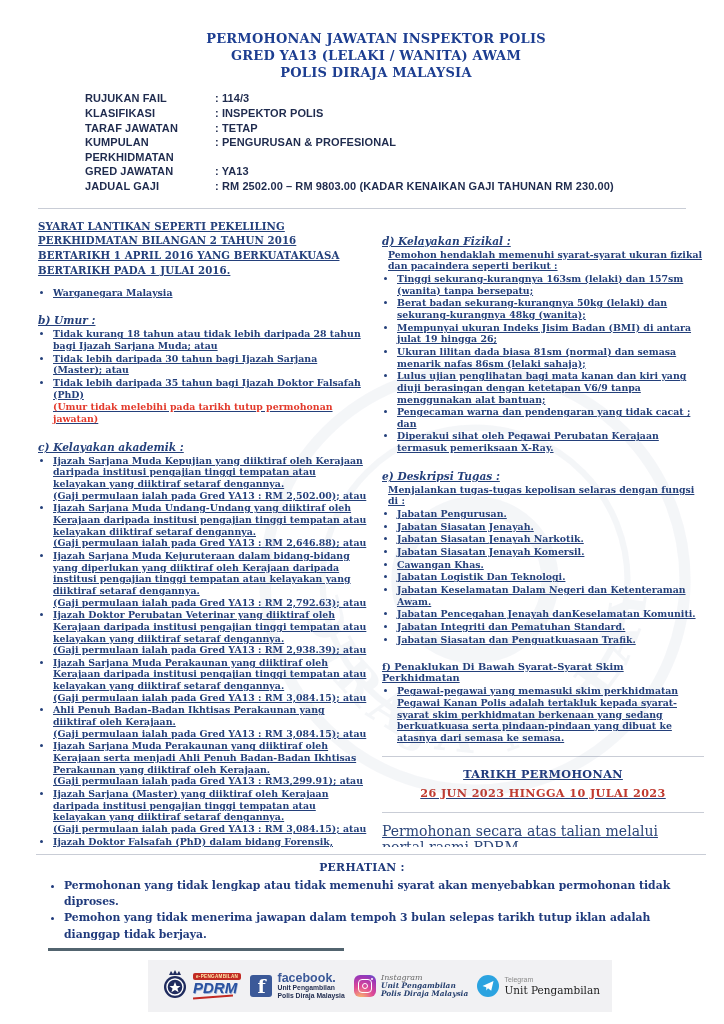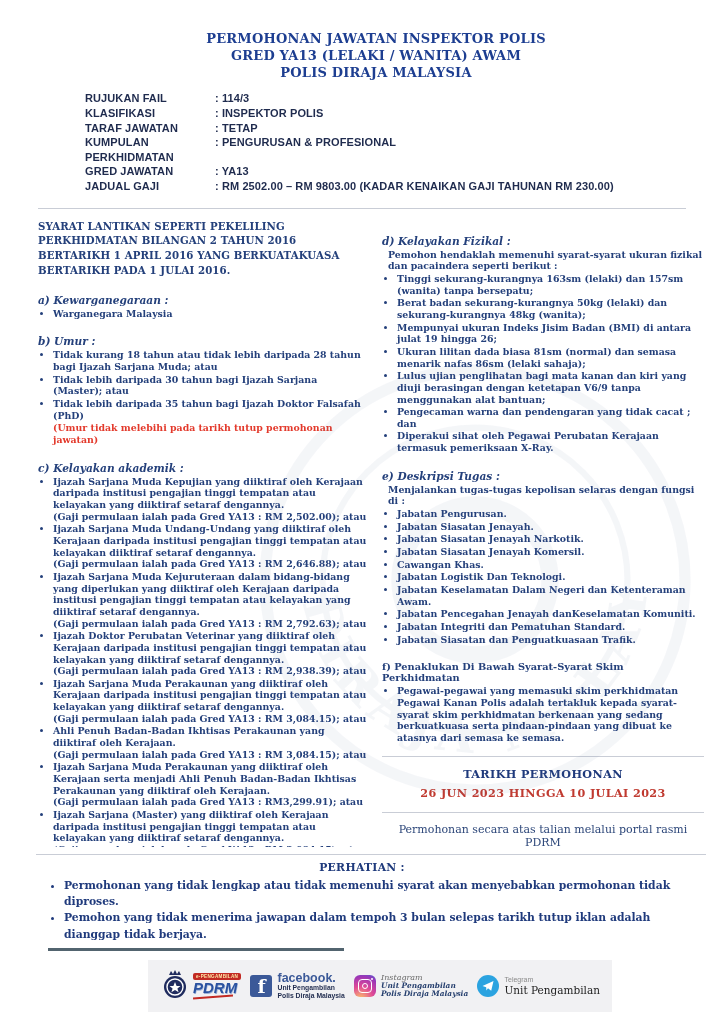--- a/index.html
+++ b/index.html
@@ -11,39 +11,39 @@
   .titleblock{padding-top:30px;text-align:center;}
   .title-line{font-family:"DejaVu Serif",serif;font-weight:bold;font-size:13px;line-height:1.32;
               color:#1d3e91;letter-spacing:.2px;padding-left:28px;}
   .infoblock{margin:10px 0 0 85px;}
   .info-row{display:flex;font-family:"Liberation Sans",sans-serif;font-weight:bold;
             font-size:11px;line-height:14.6px;color:#1f2b4e;letter-spacing:.1px;}
   .info-label{width:130px;flex:0 0 130px;}
   .info-value{white-space:nowrap;}
   .hr-light{border:none;border-top:1px solid #c9cdd6;margin:14px 38px 0 38px;}
   
-  .cols{display:flex;gap:14px;padding:10px 20px 0 38px;height:628px;overflow:hidden;}
+  .cols{display:flex;gap:14px;padding:10px 20px 0 38px;height:628px;overflow:hidden;text-decoration:underline;}
   .col-left{width:330px;flex:0 0 330px;}
   .col-right{width:322px;flex:0 0 322px;}
   .intro{font-size:10.2px;font-weight:bold;line-height:1.45;color:#24407b;letter-spacing:.1px;}
   .sec{margin-top:9px;}
   .sec-h{margin:16px 0 2px 0;font-size:10.6px;font-style:italic;font-weight:bold;color:#24407b;}
   .sec-h.upright{font-style:normal;font-size:9.8px;}
   .sec-lead{font-size:9.4px;font-weight:bold;line-height:1.24;margin-left:6px;}
   .blist{margin:1px 0 0 0;padding-left:15px;list-style:disc;}
   .bitem{font-size:9.4px;font-weight:bold;line-height:1.24;margin-bottom:1px;}
   .it-text{display:block;}
   .it-sub{display:block;}
   .red-note{color:#e33a2c;font-size:9.4px;font-weight:bold;line-height:1.24;margin-left:15px;}
   
   .rc-hr{border:none;border-top:1px solid #c9cdd6;margin:12px 0 10px 0;}
   .apply-title{text-align:center;font-size:11.2px;font-weight:bold;color:#1f3a7c;letter-spacing:.4px;}
   .apply-date{text-align:center;font-size:11.2px;font-weight:bold;color:#c03a30;letter-spacing:.4px;margin-top:5px;}
   .how-title{text-align:center;font-size:11.2px;font-weight:bold;color:#1f3a7c;margin-top:2px;}
-  .how-line{text-align:center;font-size:11px;color:#2c4679;margin-top:4px;}
+  .how-line{font-size:14px;color:#2c4679;margin-top:4px;}
   .how-url{text-align:left;font-size:10px;color:#44598a;margin-top:19px;cursor:pointer;}
   
   .bottom{position:absolute;left:0;top:854px;width:724px;}
   .bottom .hr-full{border:none;border-top:1px solid #c9cdd6;margin:0 18px 0 36px;}
   .ph-title{text-align:center;font-size:10.8px;font-weight:bold;color:#1f3a7c;margin-top:6px;letter-spacing:.3px;}
   .ph-list{margin:4px 0 0 50px;padding-left:14px;list-style:disc;width:630px;}
   .ph-item{font-size:10.8px;font-weight:bold;color:#1f3a7c;line-height:1.5;}
   .bar-short{height:3px;background:#52646f;width:296px;margin:5px 0 0 48px;}
   .footerband{margin:9px 0 0 148px;width:464px;height:52px;background:#f1f1f3;
               display:flex;align-items:center;justify-content:space-between;padding:0 12px;box-sizing:border-box;}
@@ -123,21 +123,20 @@
     </div>
 
   <hr class="hr-light">
 
   <div class="cols">
 
     <div class="col-left">
       <div class="intro">SYARAT LANTIKAN SEPERTI PEKELILING PERKHIDMATAN BILANGAN 2 TAHUN 2016 BERTARIKH 1 APRIL 2016 YANG BERKUATAKUASA BERTARIKH PADA 1 JULAI 2016.</div>
 
       <div class="sec">
-        <h3 class="sec-h">a) Kewarganegaraan :</h3>
         <ul class="blist">
             <li class="bitem">Warganegara Malaysia</li>
           </ul>
       </div>
 
       <div class="sec">
         <h3 class="sec-h">b) Umur :</h3>
         <ul class="blist">
             <li class="bitem">Tidak kurang 18 tahun atau tidak lebih daripada 28 tahun bagi Ijazah Sarjana Muda; atau</li>
             <li class="bitem">Tidak lebih daripada 30 tahun bagi Ijazah Sarjana (Master); atau</li>

